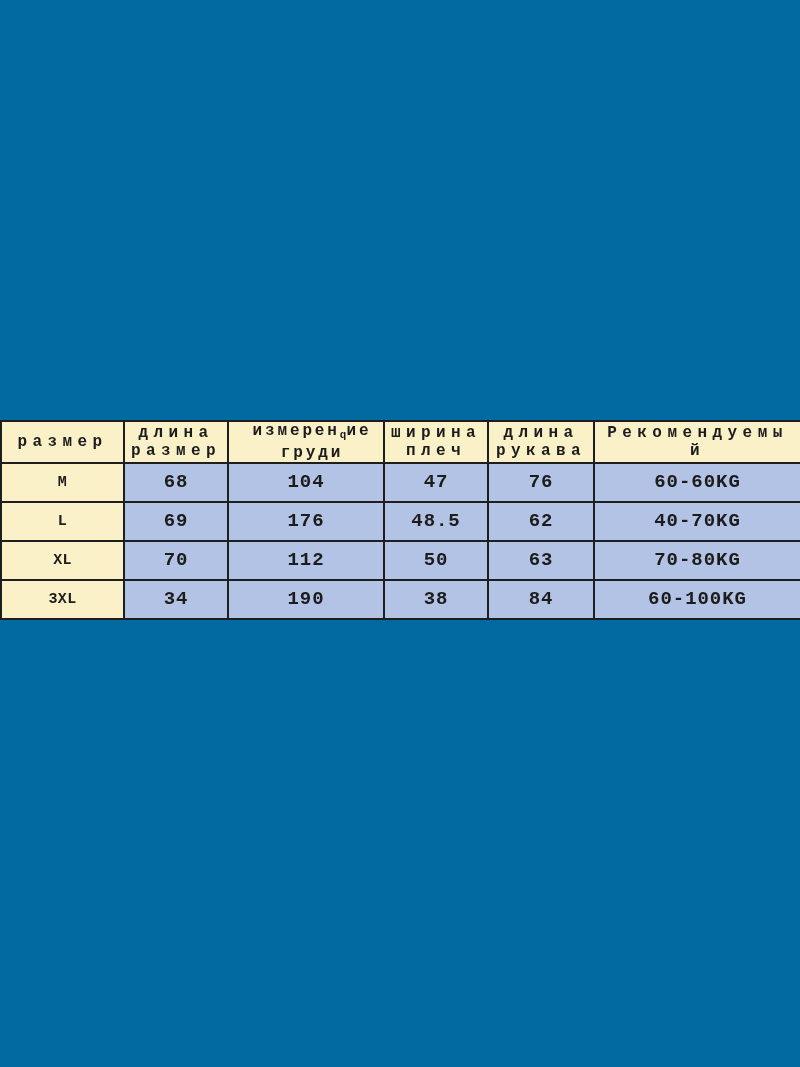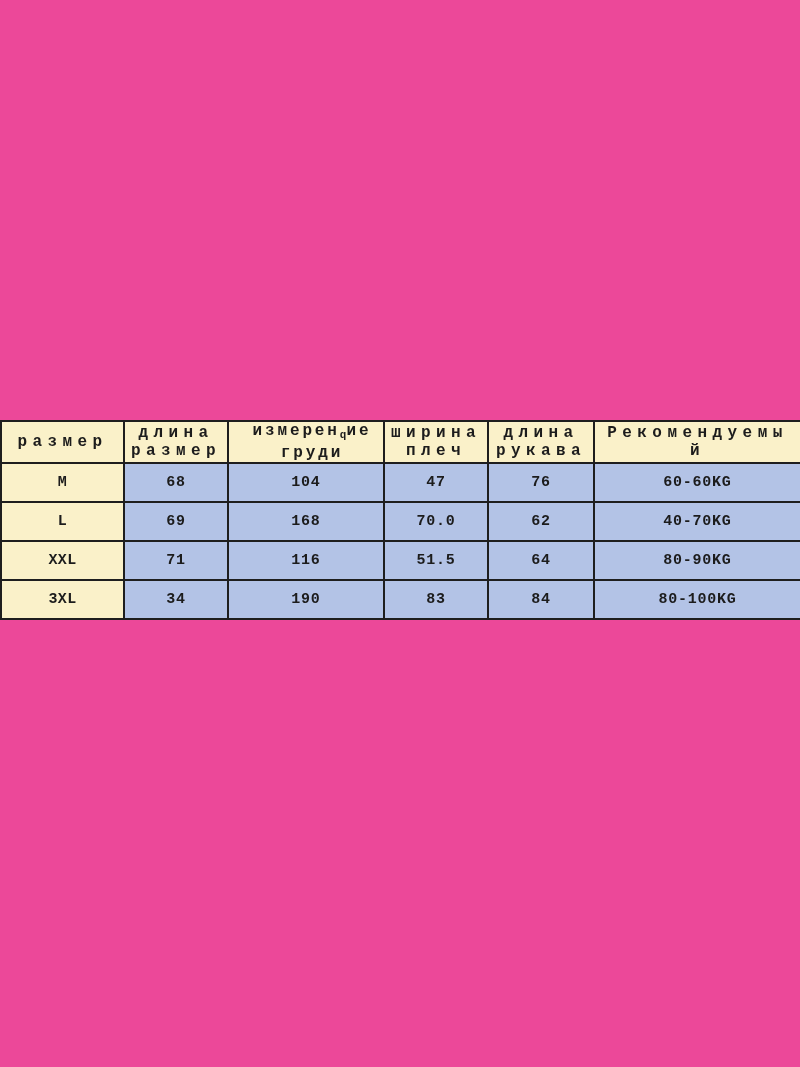--- a/index.html
+++ b/index.html
@@ -4,21 +4,21 @@
 <style>
   html, body {
     margin: 0;
     padding: 0;
     background: #ffffff;
   }
   .page {
     position: relative;
     width: 800px;
     height: 1067px;
-    background: #ec4899;
+    background: #0369a1;
     overflow: hidden;
     font-family: "Liberation Mono", "DejaVu Sans Mono", monospace;
     text-decoration: underline;
   }
   table.size-table {
     position: absolute;
     left: 0;
     top: 420px;
     width: 800px;
     border-collapse: collapse;
@@ -46,21 +46,21 @@
     padding-left: 12px;
   }
   .size-table th .hline {
     line-height: 18px;
     white-space: nowrap;
   }
   .size-table td {
     height: 37px;
     background: #b3c3e6;
     font-weight: bold;
-    font-size: 15px;
+    font-size: 19px;
     letter-spacing: 0.05em;
   }
   .size-table td.col-size {
     background: #faf1c9;
     font-size: 15px;
     letter-spacing: 0.02em;
   }
   .sub {
     font-size: 0.68em;
     vertical-align: -0.25em;
@@ -112,36 +112,36 @@
         <td class="col-size">M</td>
         <td>68</td>
         <td>104</td>
         <td>47</td>
         <td>76</td>
         <td>60-60KG</td>
       </tr>
       <tr>
         <td class="col-size">L</td>
         <td>69</td>
-        <td>168</td>
-        <td>70.0</td>
+        <td>176</td>
+        <td>48.5</td>
         <td>62</td>
         <td>40-70KG</td>
       </tr>
       <tr>
-        <td class="col-size">XXL</td>
-        <td>71</td>
-        <td>116</td>
-        <td>51.5</td>
-        <td>64</td>
-        <td>80-90KG</td>
+        <td class="col-size">XL</td>
+        <td>70</td>
+        <td>112</td>
+        <td>50</td>
+        <td>63</td>
+        <td>70-80KG</td>
       </tr>
       <tr>
         <td class="col-size">3XL</td>
         <td>34</td>
         <td>190</td>
-        <td>83</td>
+        <td>38</td>
         <td>84</td>
-        <td>80-100KG</td>
+        <td>60-100KG</td>
       </tr>
     </tbody>
   </table>
 </div>
 
 </body></html>

